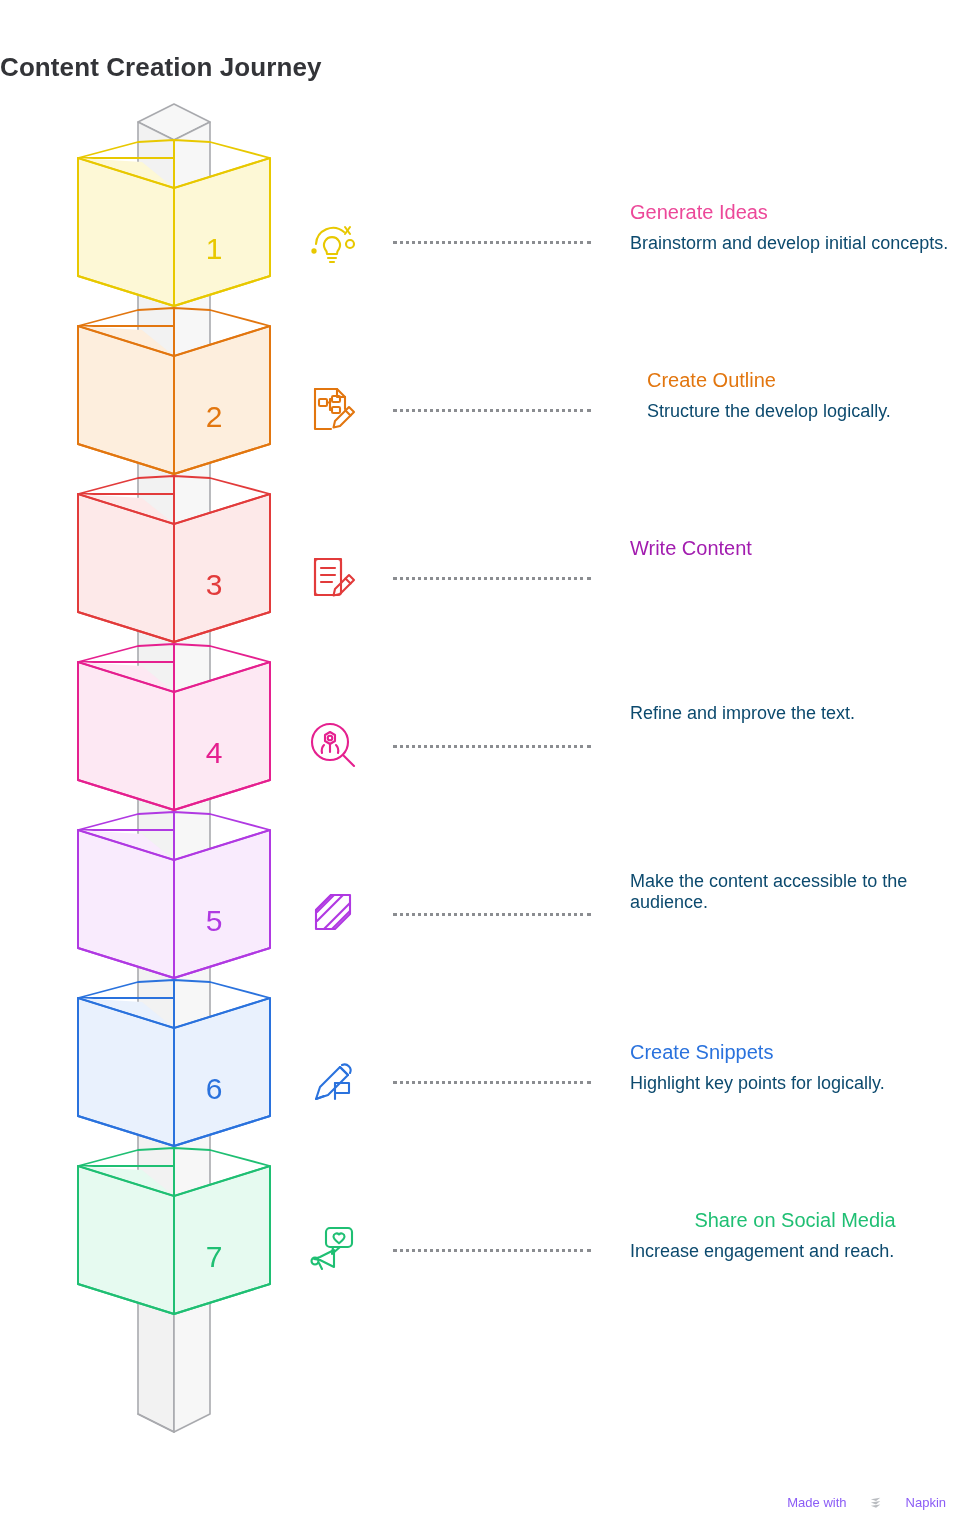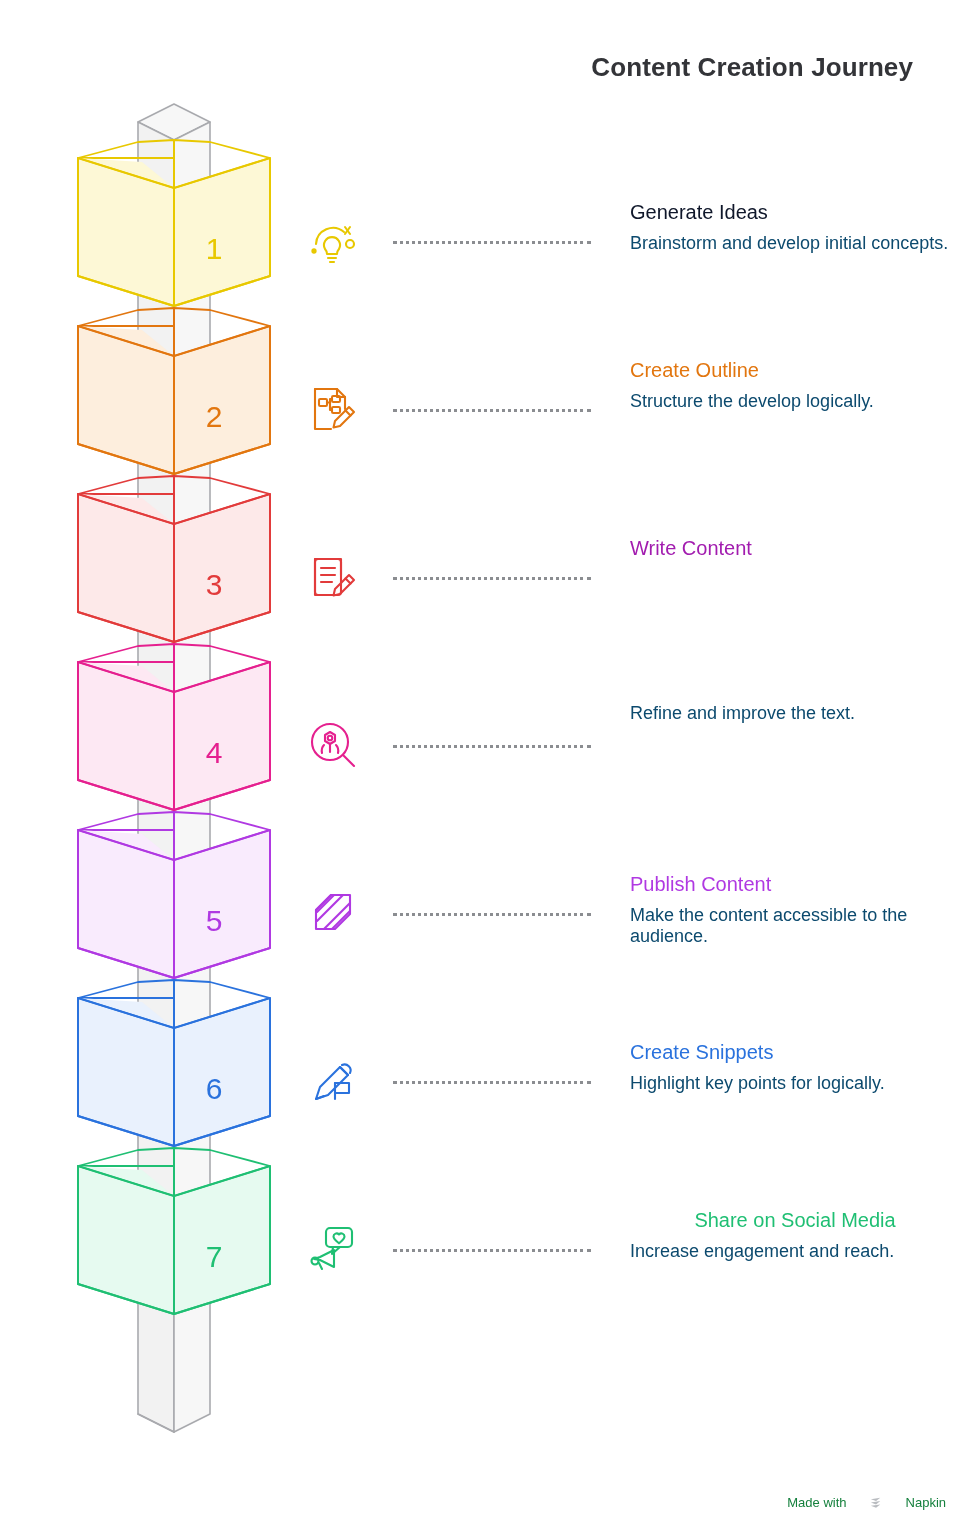--- a/index.html
+++ b/index.html
@@ -4,41 +4,41 @@
 <style>
   html,body{margin:0;padding:0;}
   body{
     width:980px;height:1524px;
     background:#ffffff;
     font-family:"Liberation Sans",sans-serif;
     position:relative;
     overflow:hidden;
   }
   #page-title{
-    position:absolute;top:52px;left:17px;width:896px;
-    text-align:right;
+    position:absolute;top:52px;left:0;width:896px;
+    text-align:left;
     font-size:26px;font-weight:bold;color:#333438;
     letter-spacing:.1px;
   }
   #stack-svg{position:absolute;left:0;top:0;}
   .row{position:absolute;left:630px;width:330px;}
   .row-title{
     font-size:20px;line-height:26px;
     margin:0 0 8px 0;font-weight:400;
   }
   .row-desc{
     font-size:18px;line-height:21px;color:#0c4a6e;
     margin:0;font-weight:400;
   }
   .icon-wrap{position:absolute;}
   .dots{position:absolute;height:3px;}
   #footer{
     position:absolute;right:34px;bottom:14px;
     display:flex;align-items:center;gap:22px;
-    color:#15803d;font-size:13px;
+    color:#8b5cf6;font-size:13px;
   }
   #footer .nap-logo{display:block;}
 </style>
 </head>
 <body>
 
 <div id="page-title">Content Creation Journey</div>
 
 <svg id="stack-svg" width="980" height="1524">
     <g>
@@ -135,37 +135,37 @@
         <path fill="none" stroke="#e8c800" stroke-width="2.1" stroke-linecap="round" stroke-linejoin="round" d="M23 45h8"></path>
         <path fill="none" stroke="#e8c800" stroke-width="2.1" stroke-linecap="round" stroke-linejoin="round" d="M25 49h4"></path>
         <path fill="none" stroke="#e8c800" stroke-width="2.1" stroke-linecap="round" stroke-linejoin="round" d="M11 31a17 17 0 0 1 28-12"></path>
         <path fill="none" stroke="#e8c800" stroke-width="2.1" stroke-linecap="round" stroke-linejoin="round" d="M40 14l5 7"></path>
         <path fill="none" stroke="#e8c800" stroke-width="2.1" stroke-linecap="round" stroke-linejoin="round" d="M45 14l-5 7"></path>
         <circle fill="none" stroke="#e8c800" stroke-width="2.1" stroke-linecap="round" stroke-linejoin="round" cx="45" cy="31" r="4"></circle>
         <circle fill="#e8c800" stroke="#e8c800" stroke-width="2.1" stroke-linecap="round" stroke-linejoin="round" cx="9" cy="38" r="1.6"></circle>
       </svg></div>
     <div class="dots" style="left: 393px; width: 198px; top: 241px; border-top: 3px dotted rgb(139, 141, 145);"></div>
     <div class="row" style="top: 199px;">
-      <div class="row-title" style="color: #0f172a;">Generate Ideas</div>
+      <div class="row-title" style="color: #ec4899;">Generate Ideas</div>
       <div class="row-desc">Brainstorm and develop initial concepts.</div>
     </div>
     <div class="icon-wrap" style="left: 305px; top: 381px;"><svg width="56" height="56" viewBox="0 0 56 56">
         <path fill="none" stroke="#e2760f" stroke-width="2.1" stroke-linecap="round" stroke-linejoin="round" d="M10 8h22l8 8v12"></path>
         <path fill="none" stroke="#e2760f" stroke-width="2.1" stroke-linecap="round" stroke-linejoin="round" d="M10 8v40h16"></path>
         <path fill="none" stroke="#e2760f" stroke-width="2.1" stroke-linecap="round" stroke-linejoin="round" d="M32 8v8h8"></path>
         <rect fill="none" stroke="#e2760f" stroke-width="2.1" stroke-linecap="round" stroke-linejoin="round" x="14" y="18" width="8" height="7" rx="1.2"></rect>
         <rect fill="none" stroke="#e2760f" stroke-width="2.1" stroke-linecap="round" stroke-linejoin="round" x="27" y="15" width="8" height="6" rx="1.2"></rect>
         <rect fill="none" stroke="#e2760f" stroke-width="2.1" stroke-linecap="round" stroke-linejoin="round" x="27" y="26" width="8" height="6" rx="1.2"></rect>
         <path fill="none" stroke="#e2760f" stroke-width="2.1" stroke-linecap="round" stroke-linejoin="round" d="M22 21.5h3v-3.5h2"></path>
         <path fill="none" stroke="#e2760f" stroke-width="2.1" stroke-linecap="round" stroke-linejoin="round" d="M25 21.5v7.5h2"></path>
         <path fill="none" stroke="#e2760f" stroke-width="2.1" stroke-linecap="round" stroke-linejoin="round" d="M44 26l5 5-14 14-6.5 1.5L30 40z"></path>
         <path fill="none" stroke="#e2760f" stroke-width="2.1" stroke-linecap="round" stroke-linejoin="round" d="M40.5 29.5l5 5"></path>
       </svg></div>
     <div class="dots" style="left: 393px; width: 198px; top: 409px; border-top: 3px dotted rgb(139, 141, 145);"></div>
-    <div class="row" style="top: 357px;">
+    <div class="row" style="top: 367px; margin-left: 17px;">
       <div class="row-title" style="color: rgb(226, 118, 15);">Create Outline</div>
       <div class="row-desc">Structure the develop logically.</div>
     </div>
     <div class="icon-wrap" style="left: 305px; top: 549px;"><svg width="56" height="56" viewBox="0 0 56 56">
         <path fill="none" stroke="#e23b3b" stroke-width="2.1" stroke-linecap="round" stroke-linejoin="round" d="M10 10h26v16"></path>
         <path fill="none" stroke="#e23b3b" stroke-width="2.1" stroke-linecap="round" stroke-linejoin="round" d="M10 10v36h18"></path>
         <rect fill="none" stroke="#e23b3b" stroke-width="2.1" stroke-linecap="round" stroke-linejoin="round" x="10" y="10" width="26" height="36" rx="3"></rect>
         <path fill="none" stroke="#e23b3b" stroke-width="2.1" stroke-linecap="round" stroke-linejoin="round" d="M16 19h14"></path>
         <path fill="none" stroke="#e23b3b" stroke-width="2.1" stroke-linecap="round" stroke-linejoin="round" d="M16 26h14"></path>
         <path fill="none" stroke="#e23b3b" stroke-width="2.1" stroke-linecap="round" stroke-linejoin="round" d="M16 33h11"></path>
@@ -192,21 +192,20 @@
     <div class="icon-wrap" style="left: 305px; top: 885px;"><svg width="56" height="56" viewBox="0 0 56 56">
         <path fill="none" stroke="#b039e2" stroke-width="2.1" stroke-linecap="round" stroke-linejoin="round" d="M11 25L26 10h19v19L30 44H11z"></path>
         <path fill="none" stroke="#b039e2" stroke-width="2.1" stroke-linecap="round" stroke-linejoin="round" d="M11 25L26 10"></path>
         <path fill="none" stroke="#b039e2" stroke-width="2.1" stroke-linecap="round" stroke-linejoin="round" d="M19 44L45 18"></path>
         <path fill="none" stroke="#b039e2" stroke-width="2.1" stroke-linecap="round" stroke-linejoin="round" d="M27 44L45 26"></path>
         <path fill="none" stroke="#b039e2" stroke-width="2.1" stroke-linecap="round" stroke-linejoin="round" d="M12 36L38 10"></path>
         <path fill="none" stroke="#b039e2" stroke-width="2.1" stroke-linecap="round" stroke-linejoin="round" d="M12 27L29 10"></path>
       </svg></div>
     <div class="dots" style="left: 393px; width: 198px; top: 913px; border-top: 3px dotted rgb(139, 141, 145);"></div>
     <div class="row" style="top: 871px;">
-      <div class="row-title" style="color: rgb(176, 57, 226);">Publish Content</div>
       <div class="row-desc">Make the content accessible to the audience.</div>
     </div>
     <div class="icon-wrap" style="left: 305px; top: 1053px;"><svg width="56" height="56" viewBox="0 0 56 56">
         <path fill="none" stroke="#2a72dd" stroke-width="2.1" stroke-linecap="round" stroke-linejoin="round" d="M11 46l4-12 20-20 8 8-20 20z"></path>
         <path fill="none" stroke="#2a72dd" stroke-width="2.1" stroke-linecap="round" stroke-linejoin="round" d="M11 46l8-3"></path>
         <path fill="none" stroke="#2a72dd" stroke-width="2.1" stroke-linecap="round" stroke-linejoin="round" d="M35 14l8 8"></path>
         <path fill="none" stroke="#2a72dd" stroke-width="2.1" stroke-linecap="round" stroke-linejoin="round" d="M37 12a6 6 0 0 1 8 8"></path>
         <path fill="none" stroke="#2a72dd" stroke-width="2.1" stroke-linecap="round" stroke-linejoin="round" d="M30 30v16"></path>
         <path fill="none" stroke="#2a72dd" stroke-width="2.1" stroke-linecap="round" stroke-linejoin="round" d="M30 30h14v10H30"></path>
       </svg></div>

